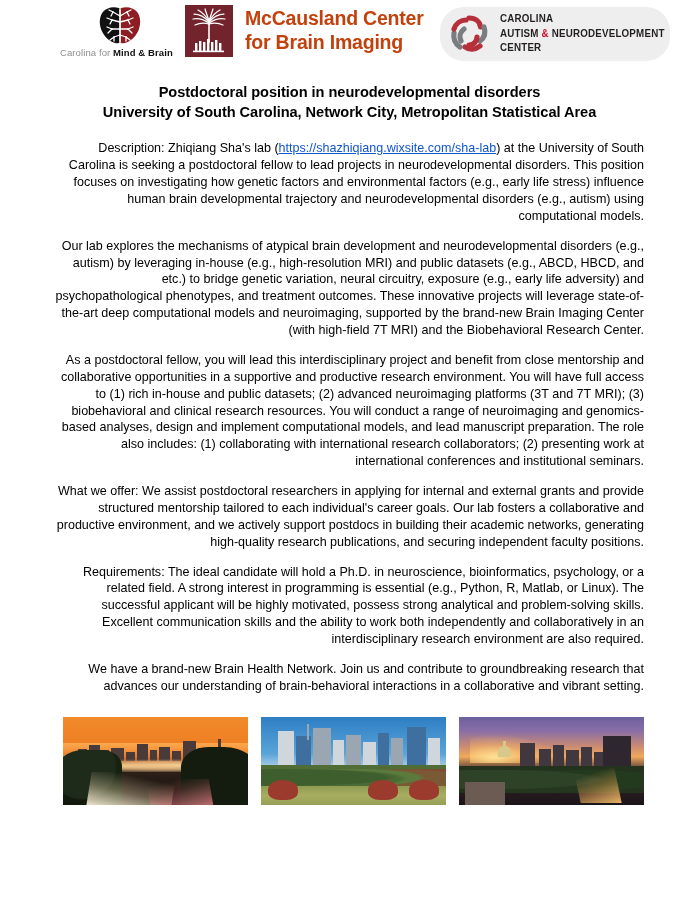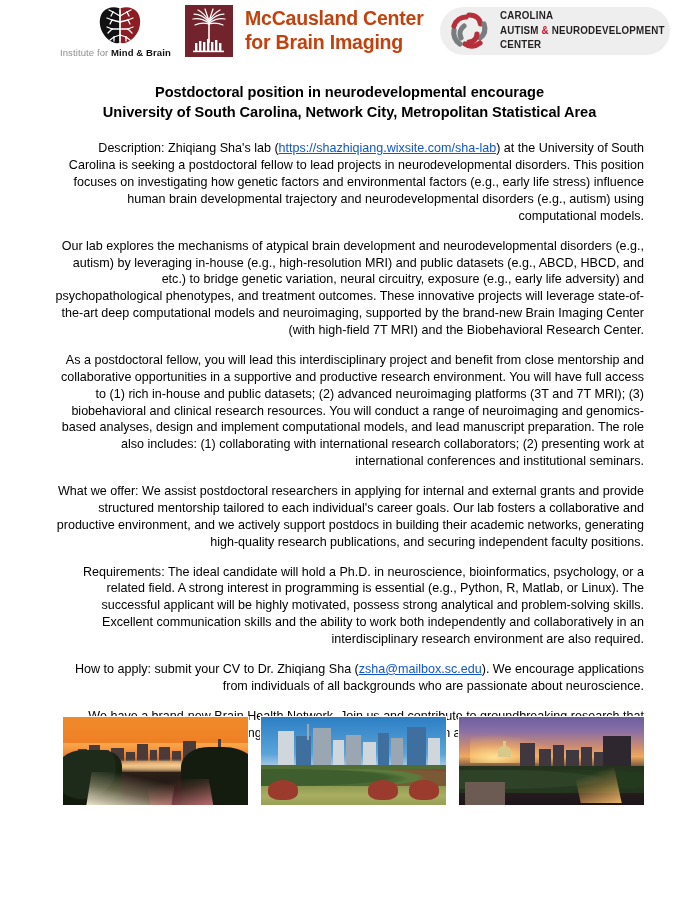--- a/index.html
+++ b/index.html
@@ -78,21 +78,21 @@
     line-height: 1.22;
     letter-spacing: -.2px;
     white-space: nowrap;
   }
 
   .logo-canc {
     position: absolute;
     left: 385px;
     top: 7px;
     width: 230px;
-    height: 48px;
+    height: 54px;
     background: #eeeeee;
     display: flex;
     align-items: center;
     border-radius: 24px;
   }
   .canc-mark {
     width: 44px;
     height: 44px;
     margin-left: 7px;
     flex: 0 0 auto;
@@ -248,21 +248,21 @@
             <path d="M32 15 L34 19"></path>
           <path d="M24 24 L32 24"></path>
             <path d="M32 24 L37 22"></path>
             <path d="M32 24 L36 28"></path>
           <path d="M24 30 L30 32"></path>
             <path d="M30 32 L34 35"></path>
             <path d="M30 32 L30 36"></path>
         </g>
       </svg>
       <div class="imb-caption">
-        <span class="light">Institute for </span><span class="bold">Mind &amp; Brain</span>
+        <span class="light">Carolina for </span><span class="bold">Mind &amp; Brain</span>
       </div>
     </div>
 
     <div class="logo-mcc">
       <div class="mcc-mark">
         <svg viewBox="0 0 48 52" width="48" height="52">
           <g fill="#ffffff">
             <rect x="23.2" y="16" width="1.6" height="22"></rect>
             <g stroke="#ffffff" stroke-width="1.25" fill="none" stroke-linecap="round">
               <path d="M24 17 C19 11 14 9 9 9"></path>
@@ -307,37 +307,36 @@
       </svg>
       <div class="canc-words">
         <div>CAROLINA</div>
         <div><span>AUTISM </span><span class="amp">&amp;</span><span> NEURODEVELOPMENT</span></div>
         <div>CENTER</div>
       </div>
     </div>
   </div>
 
   <div class="doc-title">
-    <div>Postdoctoral position in neurodevelopmental encourage</div>
+    <div>Postdoctoral position in neurodevelopmental disorders</div>
     <div>University of South Carolina, Network City, Metropolitan Statistical Area</div>
   </div>
 
   <div class="body-copy">
 
     <p><span>Description: Zhiqiang Sha's lab (</span><a class="doc-link" href="#">https://shazhiqiang.wixsite.com/sha-lab</a><span>) at the University of South Carolina is seeking a postdoctoral fellow to lead projects in neurodevelopmental disorders. This position focuses on investigating how genetic factors and environmental factors (e.g., early life stress) influence human brain developmental trajectory and neurodevelopmental disorders (e.g., autism) using computational models.</span></p>
 
     <p>Our lab explores the mechanisms of atypical brain development and neurodevelopmental disorders (e.g., autism) by leveraging in-house (e.g., high-resolution MRI) and public datasets (e.g., ABCD, HBCD, and etc.) to bridge genetic variation, neural circuitry, exposure (e.g., early life adversity) and psychopathological phenotypes, and treatment outcomes. These innovative projects will leverage state-of-the-art deep computational models and neuroimaging, supported by the brand-new Brain Imaging Center (with high-field 7T MRI) and the Biobehavioral Research Center.</p>
 
     <p>As a postdoctoral fellow, you will lead this interdisciplinary project and benefit from close mentorship and collaborative opportunities in a supportive and productive research environment. You will have full access to (1) rich in-house and public datasets; (2) advanced neuroimaging platforms (3T and 7T MRI); (3) biobehavioral and clinical research resources. You will conduct a range of neuroimaging and genomics-based analyses, design and implement computational models, and lead manuscript preparation. The role also includes: (1) collaborating with international research collaborators; (2) presenting work at international conferences and institutional seminars.</p>
 
     <p>What we offer: We assist postdoctoral researchers in applying for internal and external grants and provide structured mentorship tailored to each individual's career goals. Our lab fosters a collaborative and productive environment, and we actively support postdocs in building their academic networks, generating high-quality research publications, and securing independent faculty positions.</p>
 
     <p>Requirements: The ideal candidate will hold a Ph.D. in neuroscience, bioinformatics, psychology, or a related field. A strong interest in programming is essential (e.g., Python, R, Matlab, or Linux). The successful applicant will be highly motivated, possess strong analytical and problem-solving skills. Excellent communication skills and the ability to work both independently and collaboratively in an interdisciplinary research environment are also required.</p>
 
-    <p><span>How to apply: submit your CV to Dr. Zhiqiang Sha (</span><a class="doc-link" href="#">zsha@mailbox.sc.edu</a><span>). We encourage applications from individuals of all backgrounds who are passionate about neuroscience.</span></p>
 
     <p>We have a brand-new Brain Health Network. Join us and contribute to groundbreaking research that advances our understanding of brain-behavioral interactions in a collaborative and vibrant setting.</p>
   </div>
 
   <div class="photo-strip">
 
     <div class="photo p1">
       <div class="sky-glow"></div>
       <div class="skyline">
         <div class="b" style="left:8%;  width:5%;  height:52%"></div>

